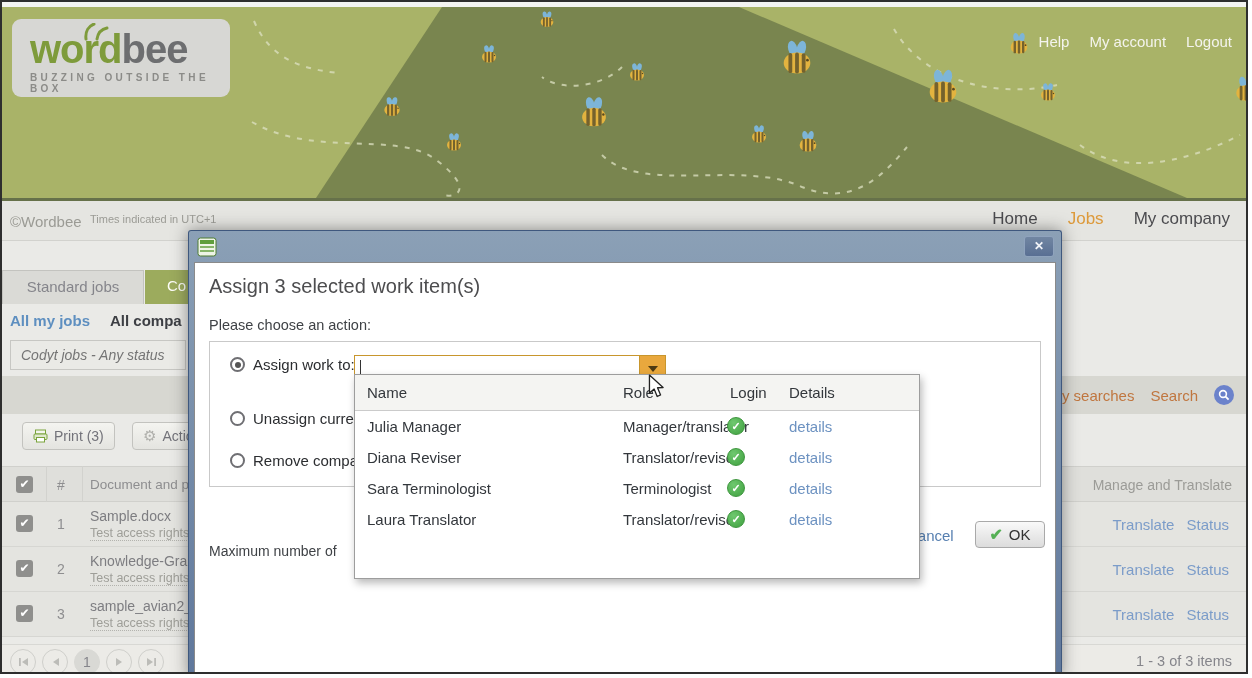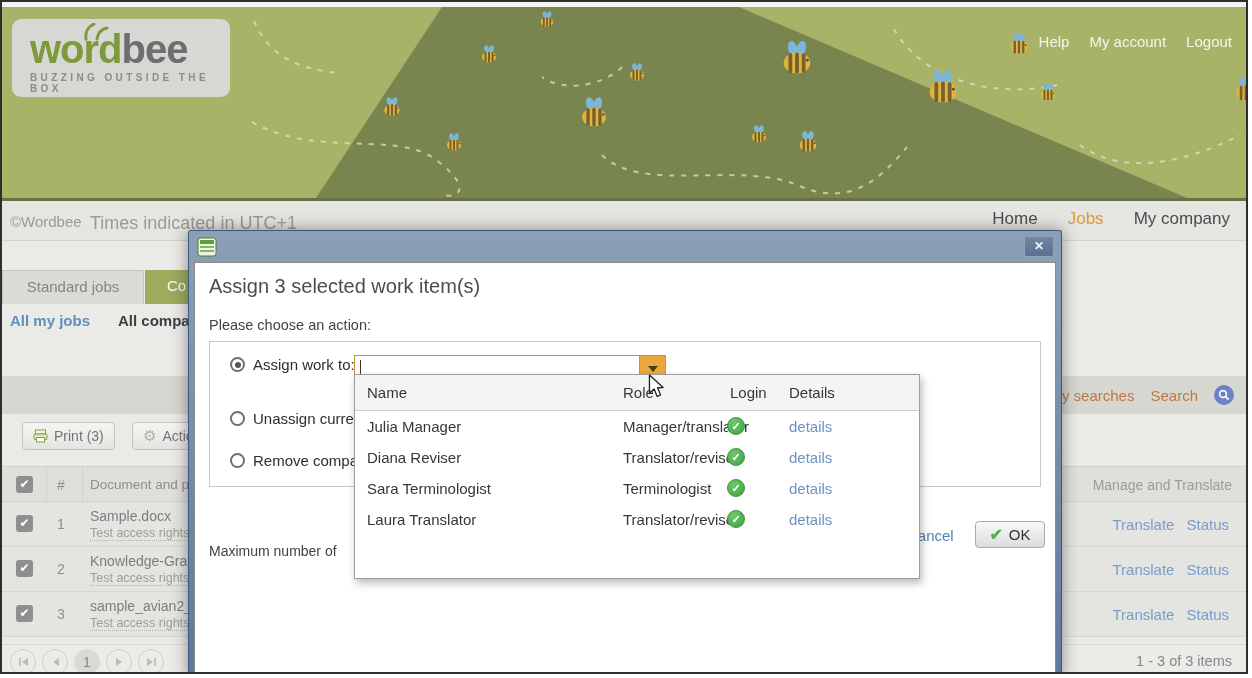--- a/index.html
+++ b/index.html
@@ -13,29 +13,29 @@
   .logo .wordmark{font-size:40px;font-weight:bold;letter-spacing:-1px;line-height:44px;position:relative}
   .logo .w1{color:#7e9b3b}
   .logo .w2{color:#6d6e70}
   .logo .antennae{position:absolute;left:53px;top:-4px}
   .logo .tagline{font-size:10px;letter-spacing:3.4px;color:#8b8b88;margin-top:1px;font-weight:bold}
   .toplinks{position:absolute;right:14px;top:26px;display:flex;gap:20px;z-index:2}
   .toplinks span{font-size:15px;color:#f4f4ee;cursor:pointer}
   
   .subheader{position:absolute;left:0;top:199px;width:100%;height:40px;background:#e5e5e1;border-bottom:1px solid #d2d2ce}
   .subheader .copy{position:absolute;left:8px;top:12px;font-size:15px;color:#9b9b95}
-  .subheader .times{position:absolute;left:88px;top:12px;font-size:18px;color:#9b9b95}
+  .subheader .times{position:absolute;left:88px;top:12px;font-size:11px;color:#9b9b95}
   .mainnav{position:absolute;right:16px;top:8px;display:flex;gap:30px}
   .mainnav span{font-size:17px;color:#4b4b4f;cursor:pointer}
   .mainnav span.active{color:#dd9a3b}
   
   .tab{position:absolute;top:268px;height:34px;font-size:15px;line-height:32px}
   .tab.std{left:0;width:142px;background:#dadad6;border:1px solid #c3c3bf;border-bottom:none;color:#85858b;text-align:center}
   .tab.green{left:143px;width:132px;background:#9cab5d;color:#fdfdf8;padding-left:22px}
-  .filterlinks{position:absolute;left:8px;top:310px;display:flex;gap:28px;font-weight:bold;font-size:15px}
+  .filterlinks{position:absolute;left:8px;top:310px;display:flex;gap:20px;font-weight:bold;font-size:15px}
   .filterlinks .blue{color:#5e8fc0;cursor:pointer}
   .filterlinks .dark{color:#3d3f44}
   .searchbox{position:absolute;left:8px;top:338px;width:176px;height:30px;background:#eaeae6;border:1px solid #c7c7c3;font-style:italic;font-size:14px;color:#a0a09a;padding-left:10px;font-family:"Liberation Sans",sans-serif}
   .band{position:absolute;left:0;top:374px;width:100%;height:38px;background:#d7d7d1}
   .searchrow{position:absolute;right:12px;top:383px;display:flex;align-items:center;gap:16px;font-size:15px;color:#c0763f}
   .searchrow span{cursor:pointer}
   .mag{width:20px;height:20px;border-radius:50%;background:#6b82cb;display:flex;align-items:center;justify-content:center}
   .toolbtn{position:absolute;top:420px;height:28px;border:1px solid #c3c3bf;border-radius:4px;background:linear-gradient(#f4f4f0,#e4e4e0);font-size:14px;color:#73737a;display:flex;align-items:center;gap:6px;padding:0 10px;cursor:pointer}
   .toolbtn.print{left:20px}
   .toolbtn.action{left:130px}
@@ -158,20 +158,21 @@
   </div>
 
   <div class="tab std">Standard jobs</div>
   <div class="tab green">Co</div>
 
   <div class="filterlinks">
     <span class="blue">All my jobs</span>
     <span class="dark">All compa</span>
   </div>
 
+  <input class="searchbox" placeholder="Codyt jobs - Any status" style="">
 
   <div class="band"></div>
   <div class="searchrow">
     <span>My searches</span>
     <span>Search</span>
     <span class="mag">
       <svg width="12" height="12" viewBox="0 0 12 12">
           <circle cx="5" cy="5" r="3.4" fill="none" stroke="#fff" stroke-width="1.6"></circle>
           <line x1="7.6" y1="7.6" x2="10.6" y2="10.6" stroke="#fff" stroke-width="1.8"></line>
         </svg>

